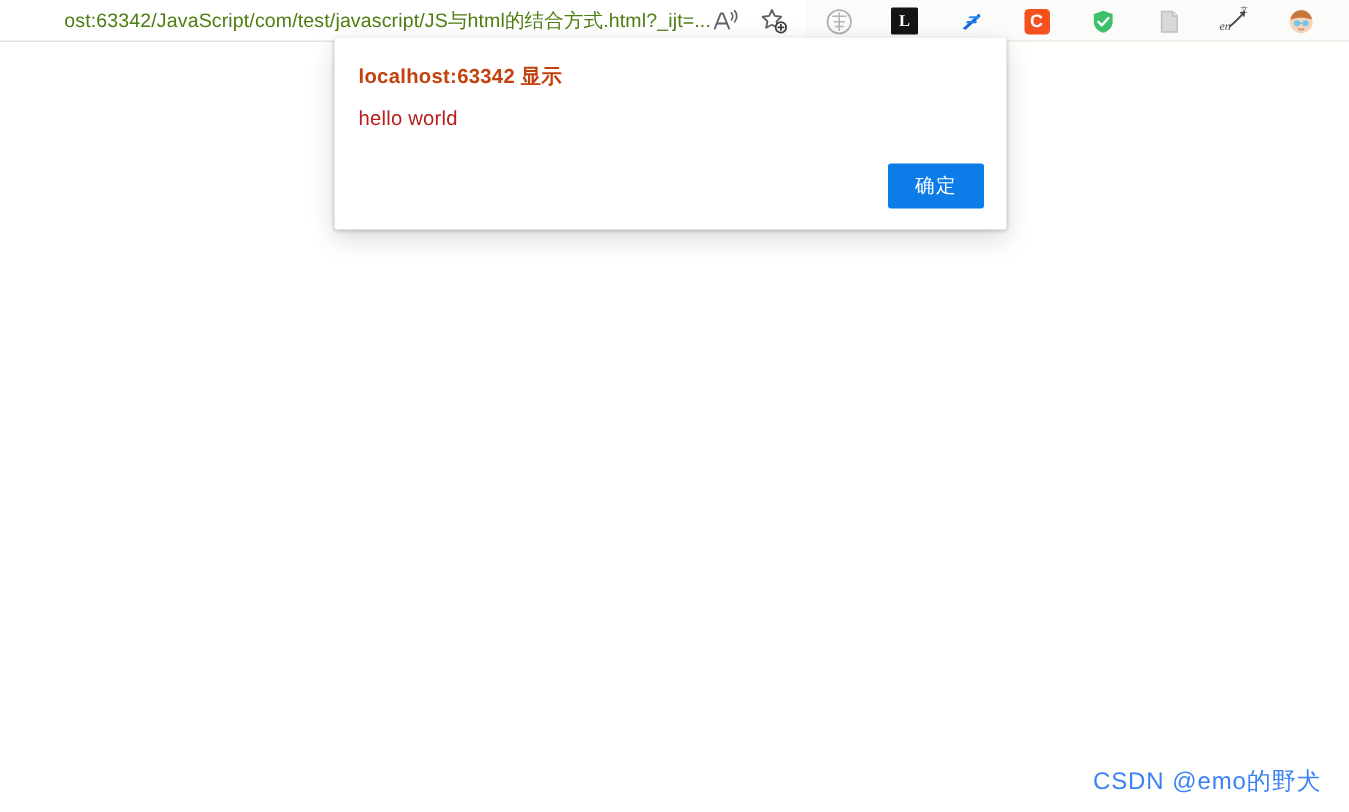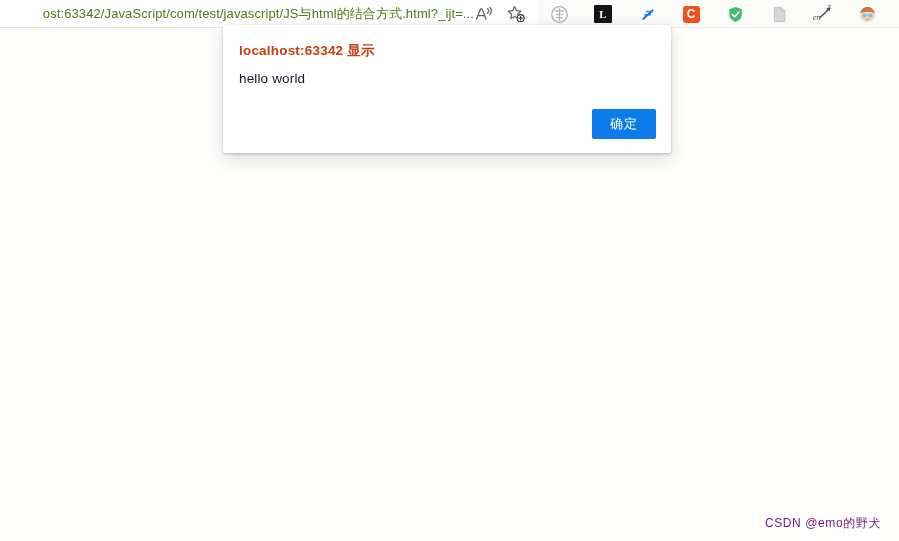--- a/index.html
+++ b/index.html
@@ -132,21 +132,21 @@
     font-size: 13.5px;
     font-weight: bold;
     color: #c2410c;
     letter-spacing: 0.2px;
   }
   .dialog-message {
     position: absolute;
     left: 16px;
     top: 46px;
     font-size: 13.5px;
-    color: #0f172a;
+    color: #b91c1c;
     letter-spacing: 0.15px;
   }
   .dialog-actions {
     position: absolute;
     right: 15px;
     bottom: 14px;
     display: flex;
     align-items: center;
     gap: 8px;
   }
@@ -162,22 +162,22 @@
     font-family: "Liberation Sans", "DejaVu Sans", sans-serif;
     cursor: pointer;
     letter-spacing: 1px;
   }
 
   
   .watermark {
     position: absolute;
     right: 18px;
     bottom: 9px;
-    font-size: 12px;
-    color: #701a75;
+    font-size: 16px;
+    color: #3b82f6;
     letter-spacing: 0.6px;
     user-select: none;
   }
 
   
   .ext-letter-box {
     width: 18px; height: 18px;
     background: #141414;
     color: #ffffff;
     font-size: 11px;

